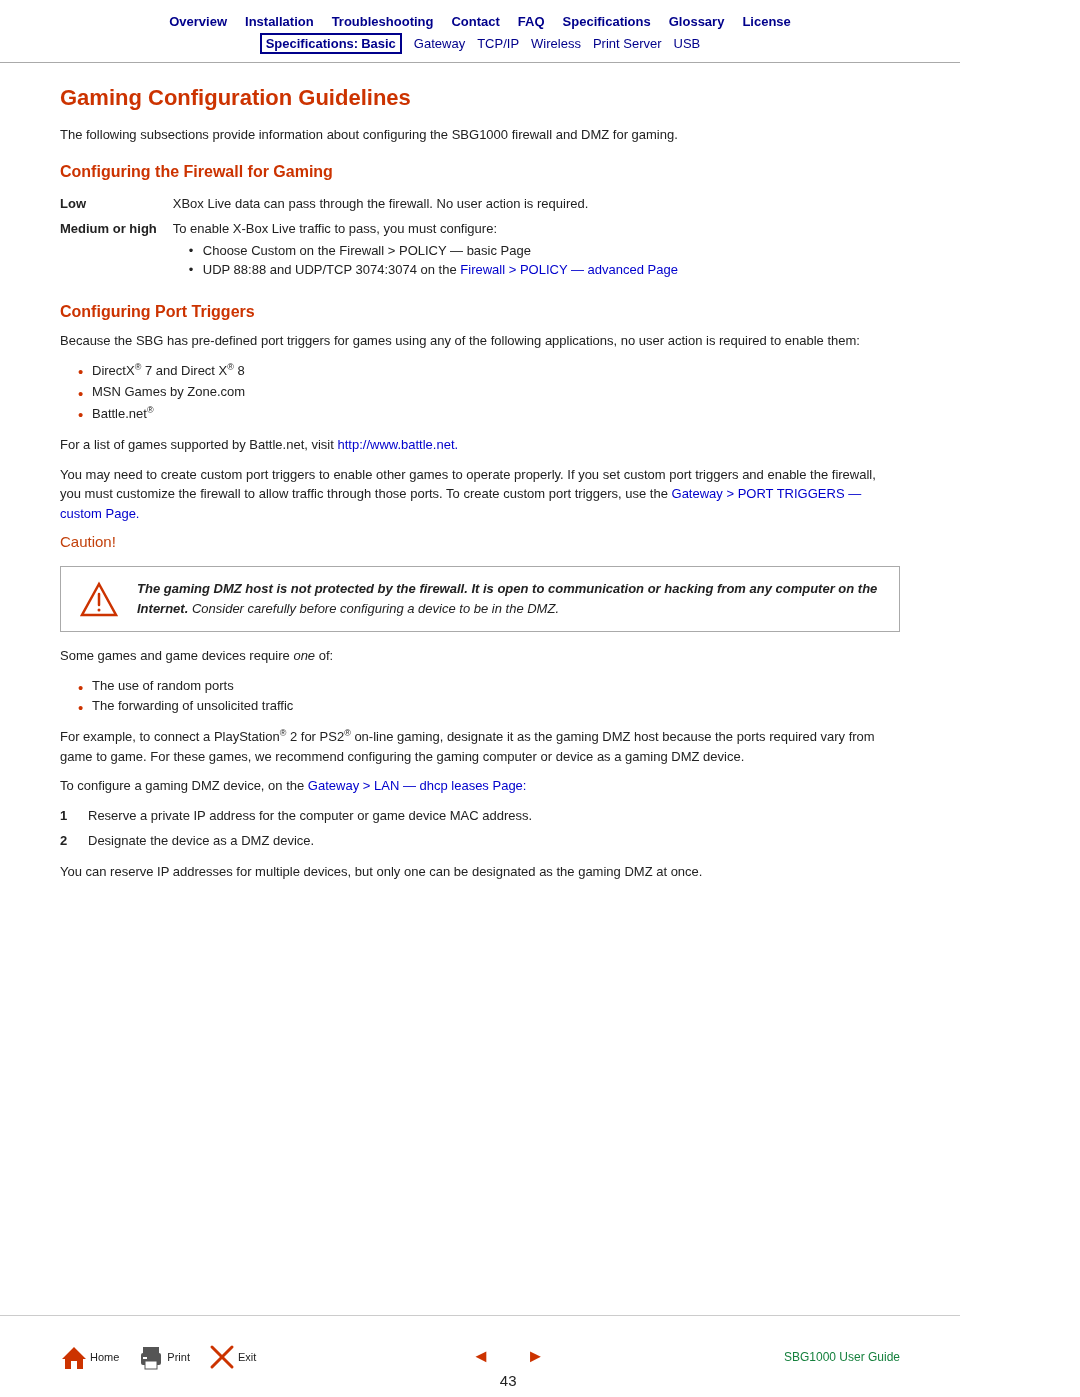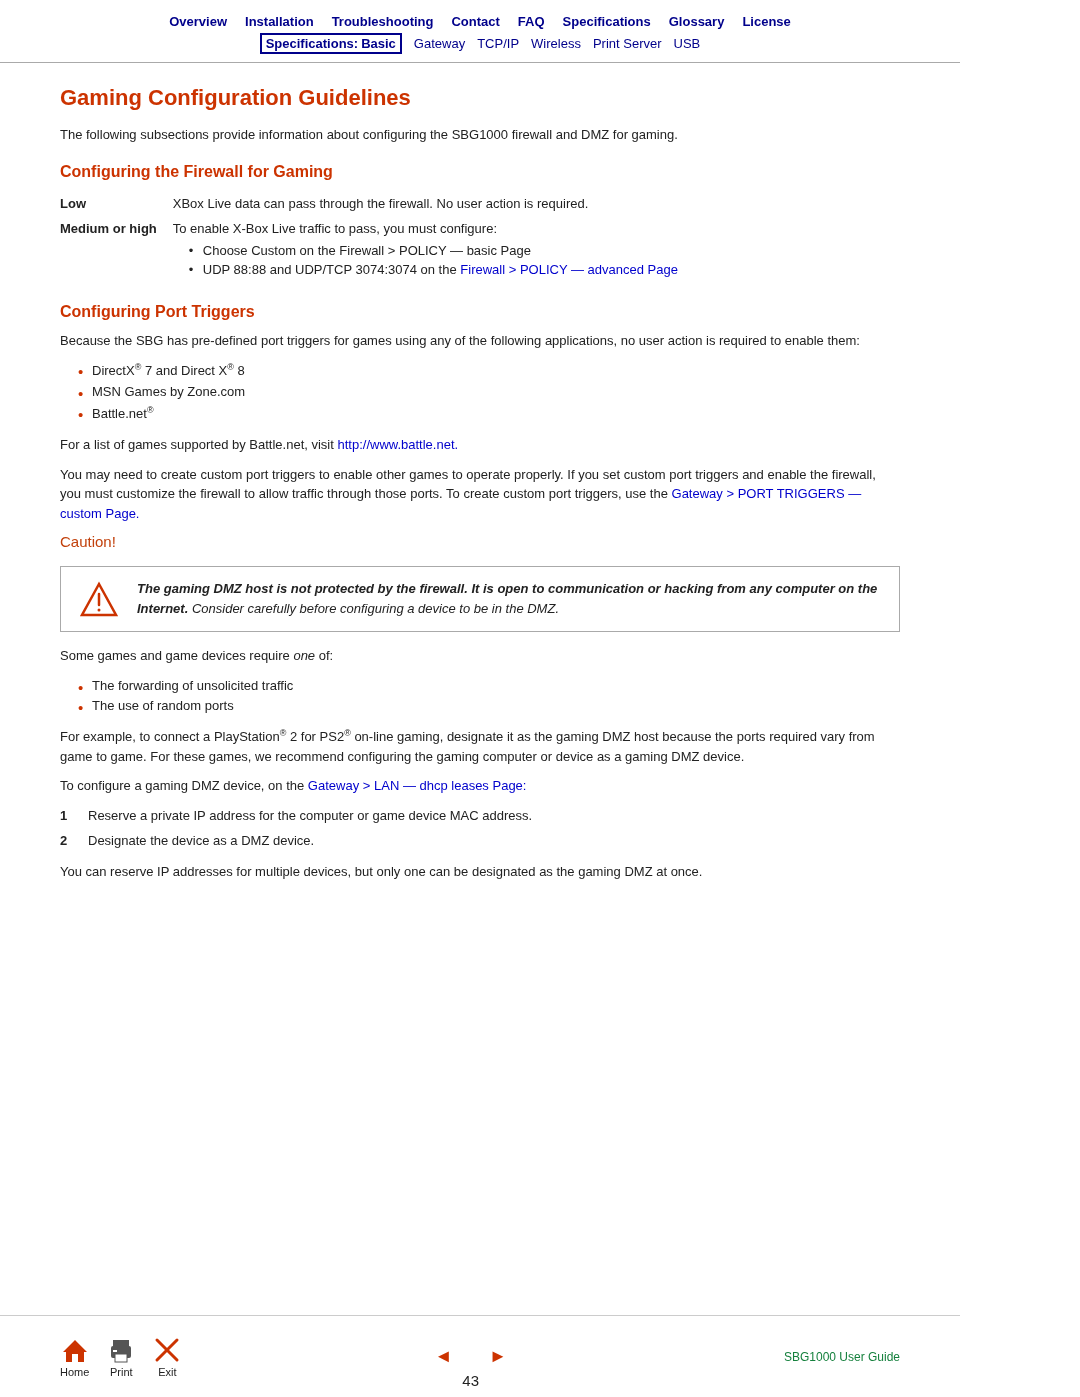--- a/index.html
+++ b/index.html
@@ -196,21 +196,20 @@
       margin-top: auto;
       gap: 0;
     }
     .footer-icons {
       display: flex;
       gap: 18px;
       align-items: flex-end;
     }
     .footer-icon-item {
       display: flex;
-      flex-direction: column;
       align-items: center;
       gap: 2px;
       font-size: 11px;
       color: #222;
     }
     .footer-icon-item svg {
       width: 28px;
       height: 28px;
     }
     .footer-page {
@@ -342,22 +341,22 @@
       </div>
       <div class="caution-text">
         <em><strong>The gaming DMZ host is not protected by the firewall. It is open to communication or hacking from any computer on the Internet.</strong></em><span> Consider carefully before configuring a device to be in the DMZ.</span>
       </div>
     </div>
 
     <p class="section-text">
       <span>Some games and game devices require </span><em>one</em><span> of:</span>
     </p>
     <ul class="bullet-list">
+      <li>The use of random ports</li>
       <li>The forwarding of unsolicited traffic</li>
-      <li>The use of random ports</li>
     </ul>
     <p class="section-text">
       <span>For example, to connect a PlayStation</span><sup>®</sup><span> 2 for PS2</span><sup>®</sup><span> on-line gaming, designate it as the gaming DMZ host because the ports required vary from game to game. For these games, we recommend configuring the gaming computer or device as a gaming DMZ device.</span>
     </p>
     <p class="section-text">
       <span>To configure a gaming DMZ device, on the </span><a class="link-blue">Gateway &gt; LAN — dhcp leases Page:</a>
     </p>
     <ol class="numbered-list">
       <li>
         <span class="num">1</span>

